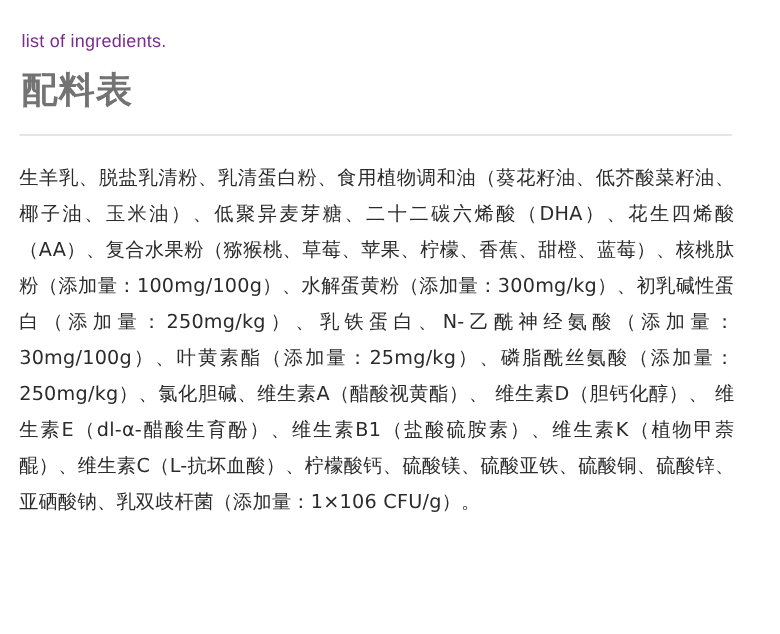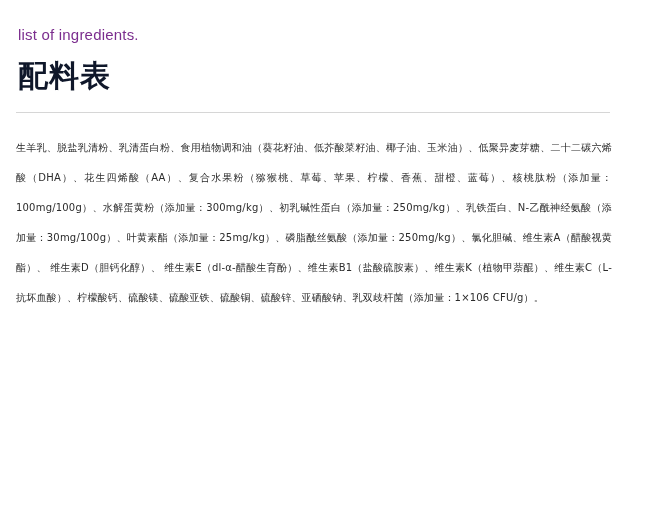--- a/index.html
+++ b/index.html
@@ -25,35 +25,35 @@
     font-size: 15px;
     color: #7b2d8e;
     letter-spacing: 0.2px;
     line-height: 1.2;
     margin: 4px 0 0 2px;
     font-family: "Liberation Sans", "DejaVu Sans", sans-serif;
   }
   .title {
     font-size: 30px;
     font-weight: bold;
-    color: #0f172a;
+    color: #737373;
     letter-spacing: 1px;
     line-height: 1.2;
     margin: 14px 0 16px 2px;
     font-family: "DejaVu Sans", "Liberation Sans", sans-serif;
   }
   .divider {
     margin-top: 18px;
     border-top: 1px solid #d6d6d6;
     width: 594px;
   }
   .body-text {
     margin-top: 20px;
     width: 596px;
-    font-size: 10px;
+    font-size: 16px;
     line-height: 30px;
     color: #2b2b2b;
     text-align: justify;
     text-justify: inter-ideograph;
     letter-spacing: 0.2px;
     font-family: "DejaVu Sans", "Liberation Sans", sans-serif;
   }
 </style>
 </head>
 <body>

